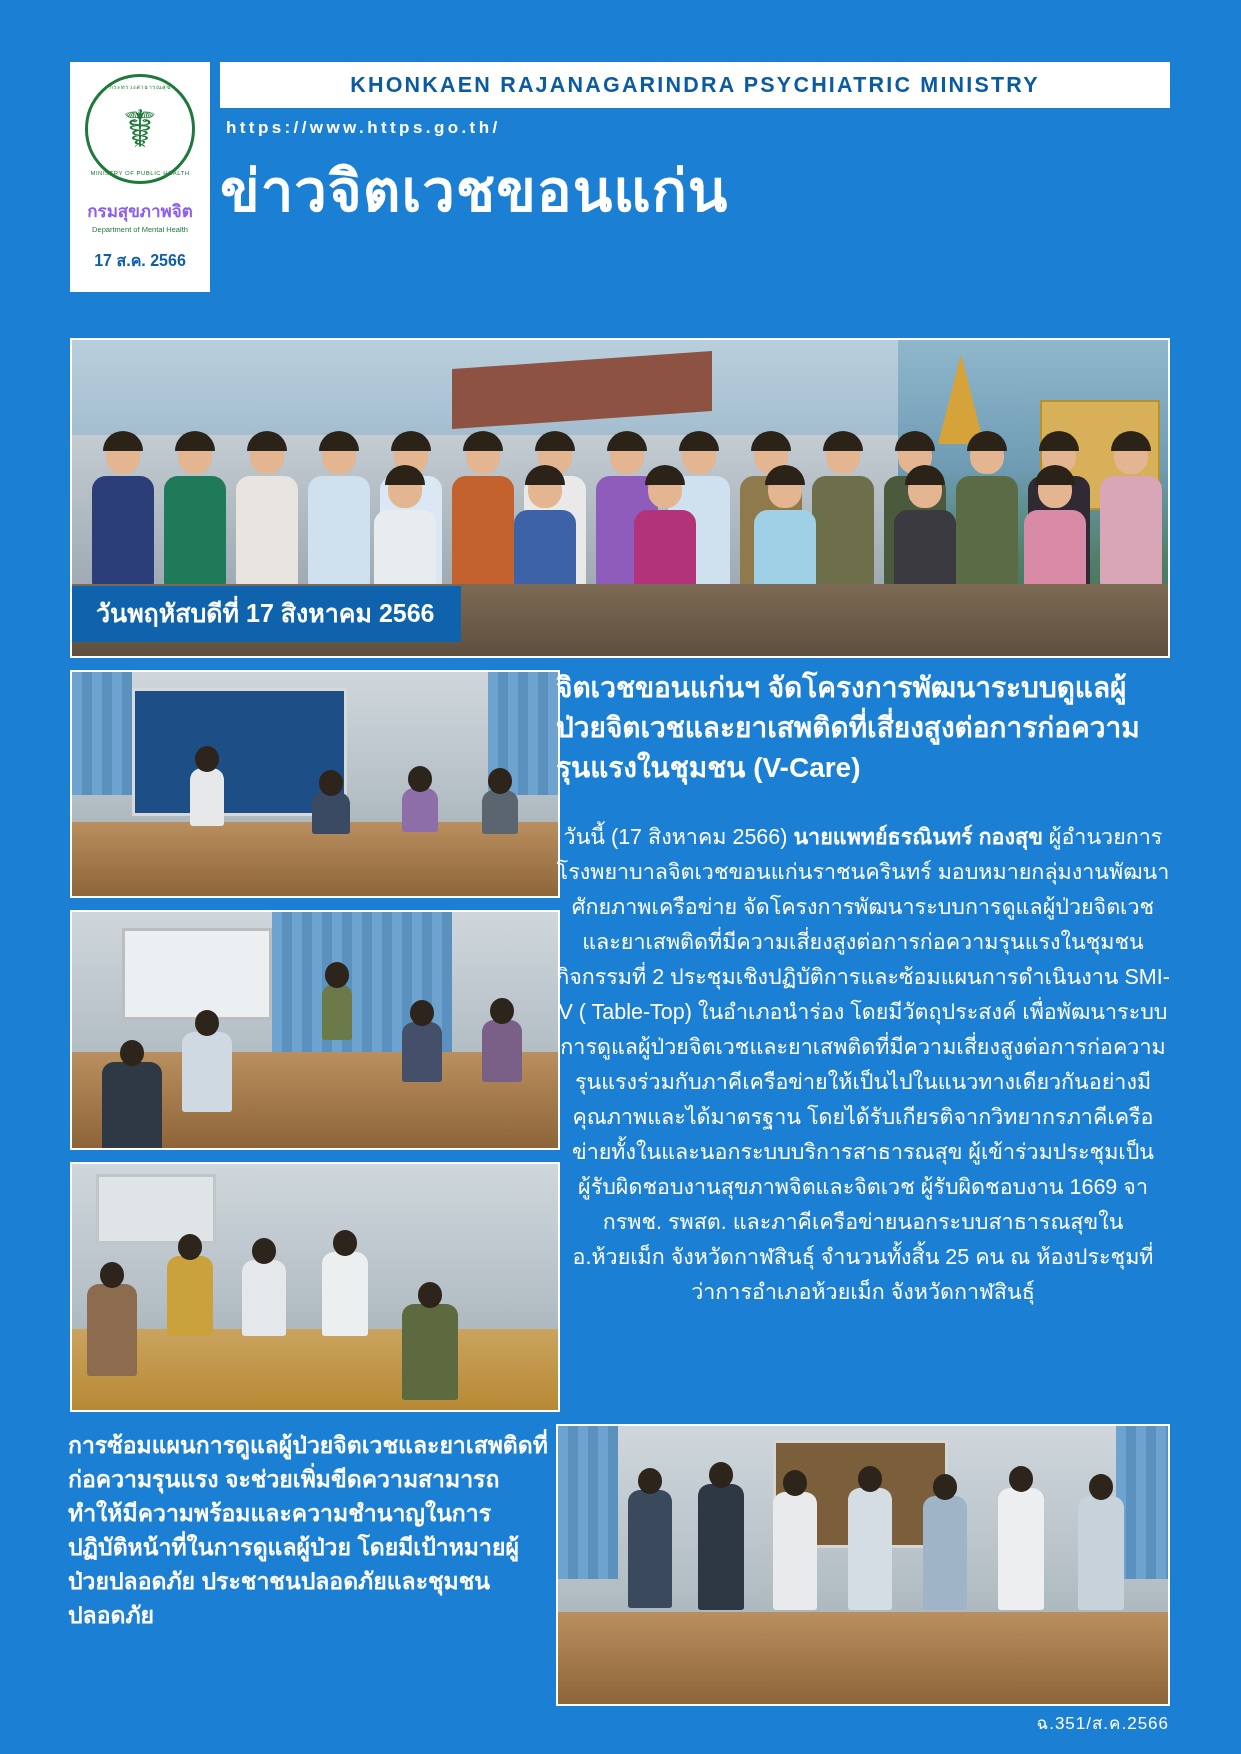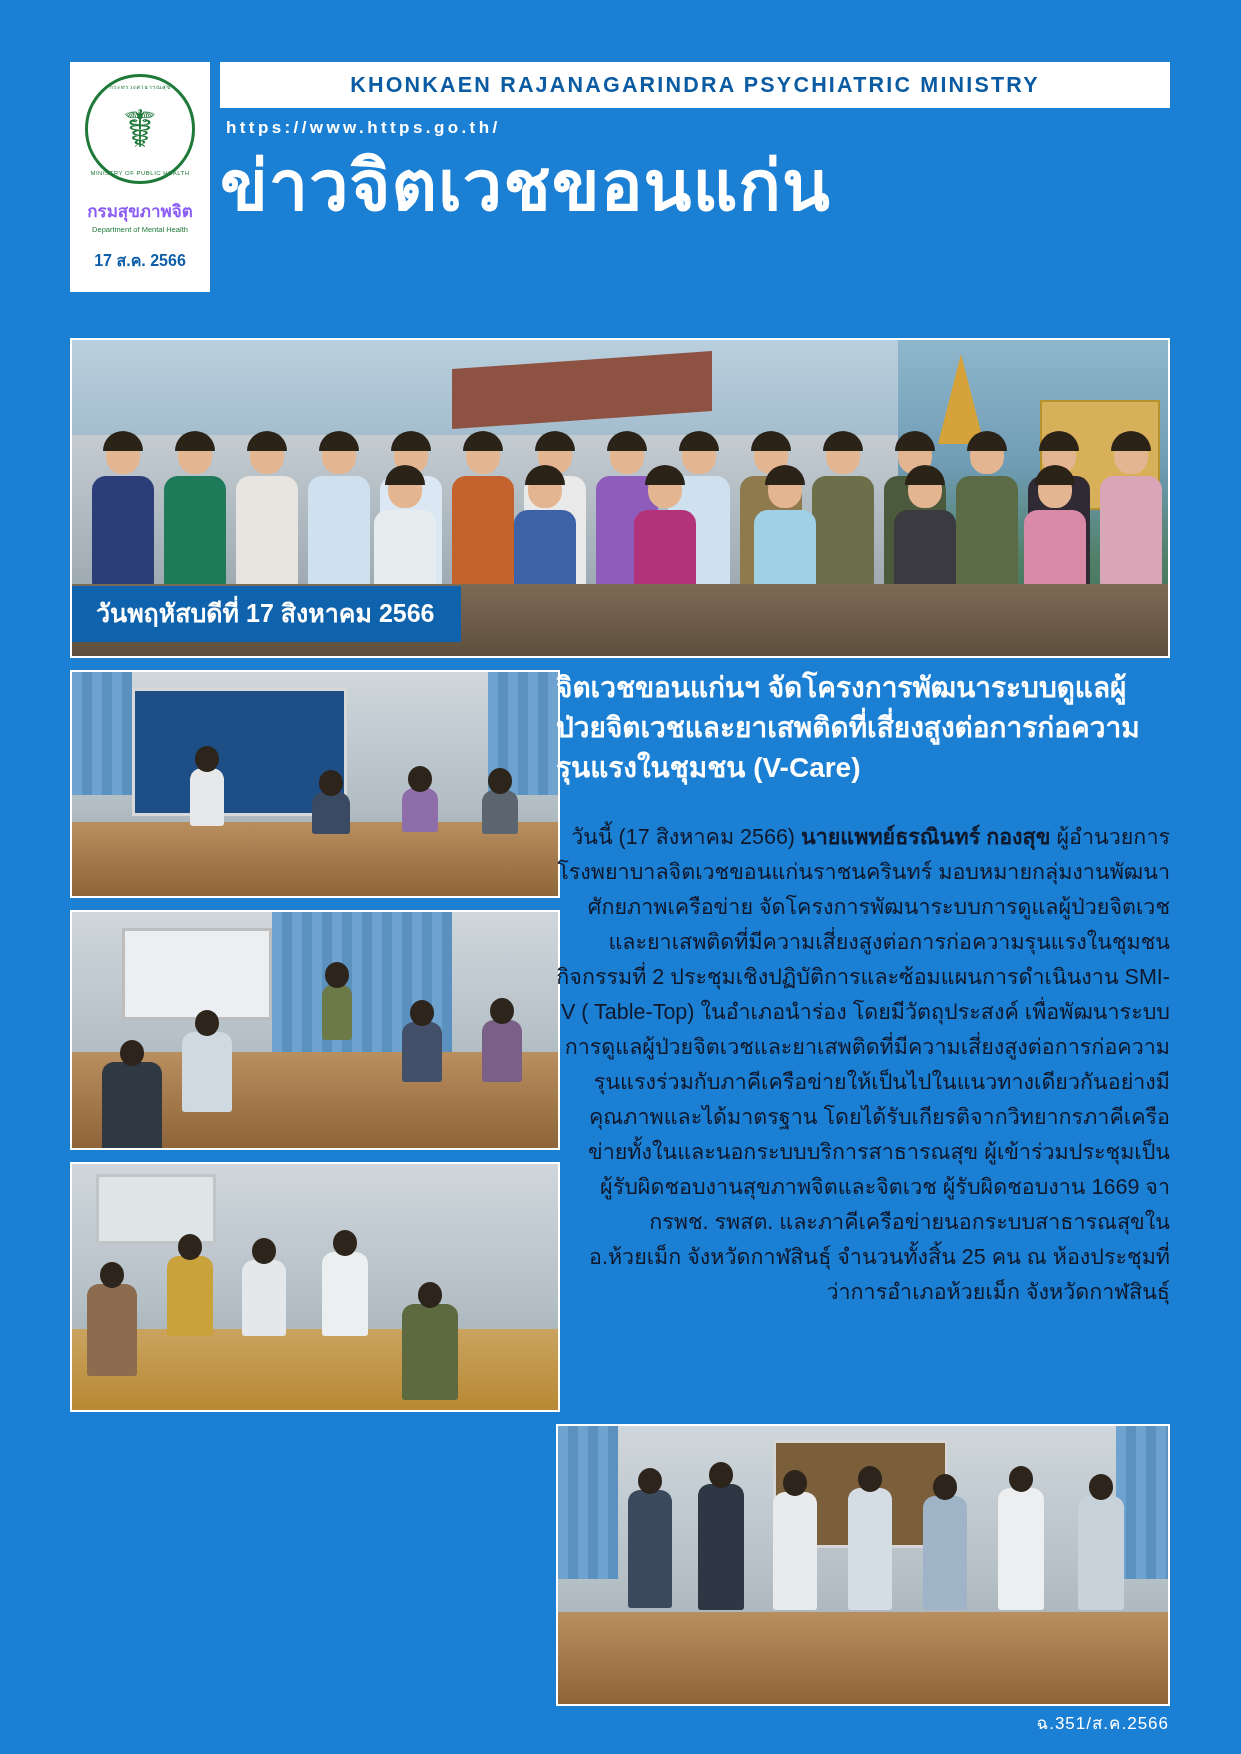--- a/index.html
+++ b/index.html
@@ -82,22 +82,22 @@
     font-size: 21.5px; font-weight: bold; letter-spacing: 2.2px;
     color: #0b5ba3;
   }
   .url-line {
     margin-top: 10px;
     font-size: 17px; font-weight: bold; letter-spacing: 3.4px;
     color: #ffffff;
     padding-left: 6px;
   }
   .masthead {
-    margin-top: 8px;
-    font-size: 70px;
+    margin-top: 20px;
+    font-size: 58px;
     font-weight: bold;
     color: #ffffff;
     line-height: 1.15;
     letter-spacing: 1px;
     white-space: nowrap;
   }
 
   
   .hero {
     position: absolute;
@@ -202,24 +202,24 @@
     width: 614px;
     color: #ffffff;
     font-size: 28px;
     font-weight: bold;
     line-height: 1.42;
   }
   .body-text {
     position: absolute;
     left: 556px; top: 820px;
     width: 614px;
-    color: #0f172a;
+    color: #ffffff;
     font-size: 21.5px;
     line-height: 1.63;
-    text-align: right;
+    text-align: center;
   }
   .body-text b { font-weight: bold; }
 
   
   .closing {
     position: absolute;
     left: 68px; top: 1428px;
     width: 480px;
     color: #ffffff;
     font-size: 23px;
@@ -397,20 +397,21 @@
     <div class="chairperson" style="left:330px; top:140px; width:56px; height:96px; background:#5d6a3f;"></div>
     <div class="chairperson" style="left:15px;  top:120px; width:50px; height:92px; background:#8c6b4f;"></div>
   </div>
 
   <div class="headline">จิตเวชขอนแก่นฯ จัดโครงการพัฒนาระบบดูแลผู้ป่วยจิตเวชและยาเสพติดที่เสี่ยงสูงต่อการก่อความรุนแรงในชุมชน (V-Care)</div>
 
   <div class="body-text">
     <span>วันนี้ (17 สิงหาคม 2566) </span><b>นายแพทย์ธรณินทร์ กองสุข</b><span> ผู้อำนวยการโรงพยาบาลจิตเวชขอนแก่นราชนครินทร์ มอบหมายกลุ่มงานพัฒนาศักยภาพเครือข่าย จัดโครงการพัฒนาระบบการดูแลผู้ป่วยจิตเวชและยาเสพติดที่มีความเสี่ยงสูงต่อการก่อความรุนแรงในชุมชน กิจกรรมที่ 2 ประชุมเชิงปฏิบัติการและซ้อมแผนการดำเนินงาน SMI-V ( Table-Top) ในอำเภอนำร่อง โดยมีวัตถุประสงค์ เพื่อพัฒนาระบบการดูแลผู้ป่วยจิตเวชและยาเสพติดที่มีความเสี่ยงสูงต่อการก่อความรุนแรงร่วมกับภาคีเครือข่ายให้เป็นไปในแนวทางเดียวกันอย่างมีคุณภาพและได้มาตรฐาน โดยได้รับเกียรติจากวิทยากรภาคีเครือข่ายทั้งในและนอกระบบบริการสาธารณสุข ผู้เข้าร่วมประชุมเป็นผู้รับผิดชอบงานสุขภาพจิตและจิตเวช ผู้รับผิดชอบงาน 1669 จากรพช. รพสต. และภาคีเครือข่ายนอกระบบสาธารณสุขใน อ.ห้วยเม็ก จังหวัดกาฬสินธุ์ จำนวนทั้งสิ้น 25 คน ณ ห้องประชุมที่ว่าการอำเภอห้วยเม็ก จังหวัดกาฬสินธุ์</span>
   </div>
 
+  <div class="closing">การซ้อมแผนการดูแลผู้ป่วยจิตเวชและยาเสพติดที่ก่อความรุนแรง จะช่วยเพิ่มขีดความสามารถทำให้มีความพร้อมและความชำนาญในการปฏิบัติหน้าที่ในการดูแลผู้ป่วย โดยมีเป้าหมายผู้ป่วยปลอดภัย ประชาชนปลอดภัยและชุมชนปลอดภัย</div>
 
   <div class="photo" id="photo4">
     <div class="room-wall"></div>
     <div class="screen" style="left:215px; top:14px; width:175px; height:108px; background:#7a5f3a; border-color:#d6d6d6;"></div>
     <div class="curtain" style="left:0; width:60px;"></div>
     <div class="curtain" style="right:0; width:52px;"></div>
     <div class="table" style="top:186px; height:96px;"></div>
     <div class="chairperson" style="left:70px;  top:64px; width:44px; height:118px; background:#3a4a5c;"></div>
     <div class="chairperson" style="left:140px; top:58px; width:46px; height:126px; background:#2e3845;"></div>
     <div class="chairperson" style="left:215px; top:66px; width:44px; height:118px; background:#e8eaec;"></div>

